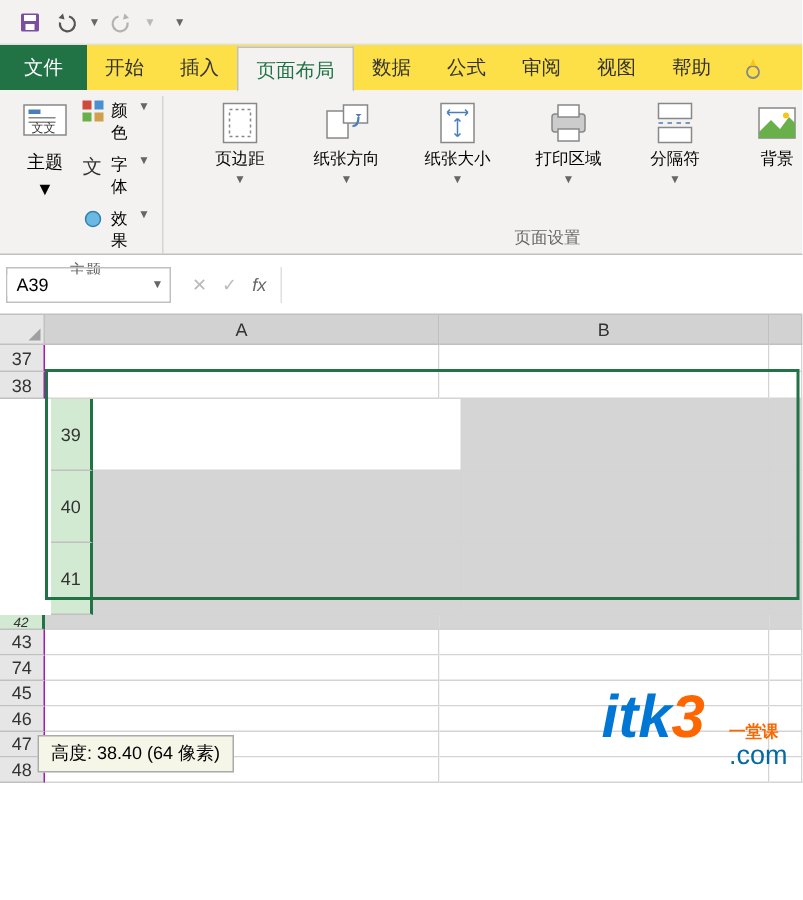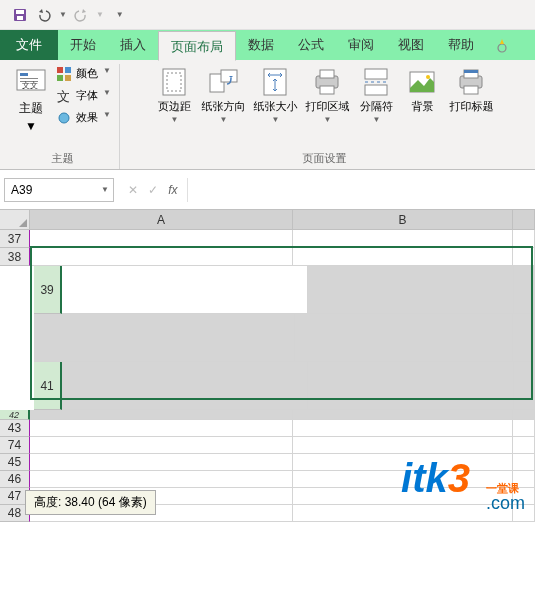--- a/index.html
+++ b/index.html
@@ -4,34 +4,34 @@
 <style>
 * { box-sizing: border-box; margin: 0; padding: 0; }
 body { font-family: "Microsoft YaHei", "Segoe UI", sans-serif; font-size: 12px; background: #fff; width: 535px; overflow: hidden; }
 
 
 .qat { height: 30px; background: #f3f2f1; display: flex; align-items: center; padding-left: 10px; gap: 4px; border-bottom: 1px solid #e0e0e0; }
 .qat .icon { width: 20px; height: 20px; display: inline-flex; align-items: center; justify-content: center; cursor: pointer; }
 .dropdown-caret { font-size: 8px; color: #666; margin-left: 1px; }
 
 
-.tabs { height: 30px; background: #86efac; display: flex; align-items: center; padding-left: 0; }
+.tabs { height: 30px; background: #fde047; display: flex; align-items: center; padding-left: 0; }
 .tab { padding: 0 12px; height: 30px; line-height: 30px; font-size: 13px; color: #333; cursor: pointer; }
 .tab.file { background: #217346; color: #fff; font-size: 13px; padding: 0 16px; }
 .tab.active { color: #217346; border: 1px solid #c0c0c0; border-bottom: 1px solid #f3f2f1; background: #f3f2f1; position: relative; top: 1px; }
 .tell-me { margin-left: 8px; display: flex; align-items: center; color: #666; }
 
 
 .ribbon { height: 110px; background: #f3f2f1; border-bottom: 1px solid #c0c0c0; display: flex; padding: 4px 6px 0; }
 .group { display: flex; flex-direction: column; align-items: center; padding: 0 6px; border-right: 1px solid #d4d4d4; }
 .group:last-child { border-right: none; }
 .group-content { display: flex; flex: 1; align-items: flex-start; }
 .group-label { font-size: 11px; color: #666; padding: 3px 0; text-align: center; width: 100%; }
 
-.big-btn { display: flex; flex-direction: column; align-items: center; width: 46px; padding: 2px 2px; cursor: pointer; gap: 2px; }
+.big-btn { display: flex; flex-direction: column; align-items: center; width: 46px; padding: 2px 2px; cursor: pointer; gap: 2px; margin-left: 22px; }
 .big-btn .icon-box { width: 32px; height: 32px; display: flex; align-items: center; justify-content: center; }
 .big-btn .btn-label { font-size: 11px; text-align: center; line-height: 1.2; }
 .big-btn .caret { font-size: 8px; color: #666; }
 
 .theme-btn { display: flex; flex-direction: column; align-items: center; width: 38px; padding: 2px; cursor: pointer; gap: 2px; }
 .small-btns { display: flex; flex-direction: column; gap: 2px; margin-left: 4px; }
 .small-btn { display: flex; gap: 4px; cursor: pointer; font-size: 11px; padding: 2px; }
 .small-btn .sicon { width: 16px; height: 16px; display: inline-flex; align-items: center; justify-content: center; }
 
 
@@ -293,20 +293,21 @@
     <div class="cell col-B"></div>
     <div class="cell col-C"></div>
   </div>
   <div class="row row-39">
     <div class="row-header selected">39</div>
     <div class="cell col-A active"></div>
     <div class="cell col-B selected"></div>
     <div class="cell col-C selected"></div>
   </div>
   <div class="row row-40">
+    <div class="row-header selected">40</div>
     <div class="cell col-A selected"></div>
     <div class="cell col-B selected"></div>
     <div class="cell col-C selected"></div>
   </div>
   <div class="row row-41">
     <div class="row-header selected">41</div>
     <div class="cell col-A selected"></div>
     <div class="cell col-B selected"></div>
     <div class="cell col-C selected"></div>
   </div>

